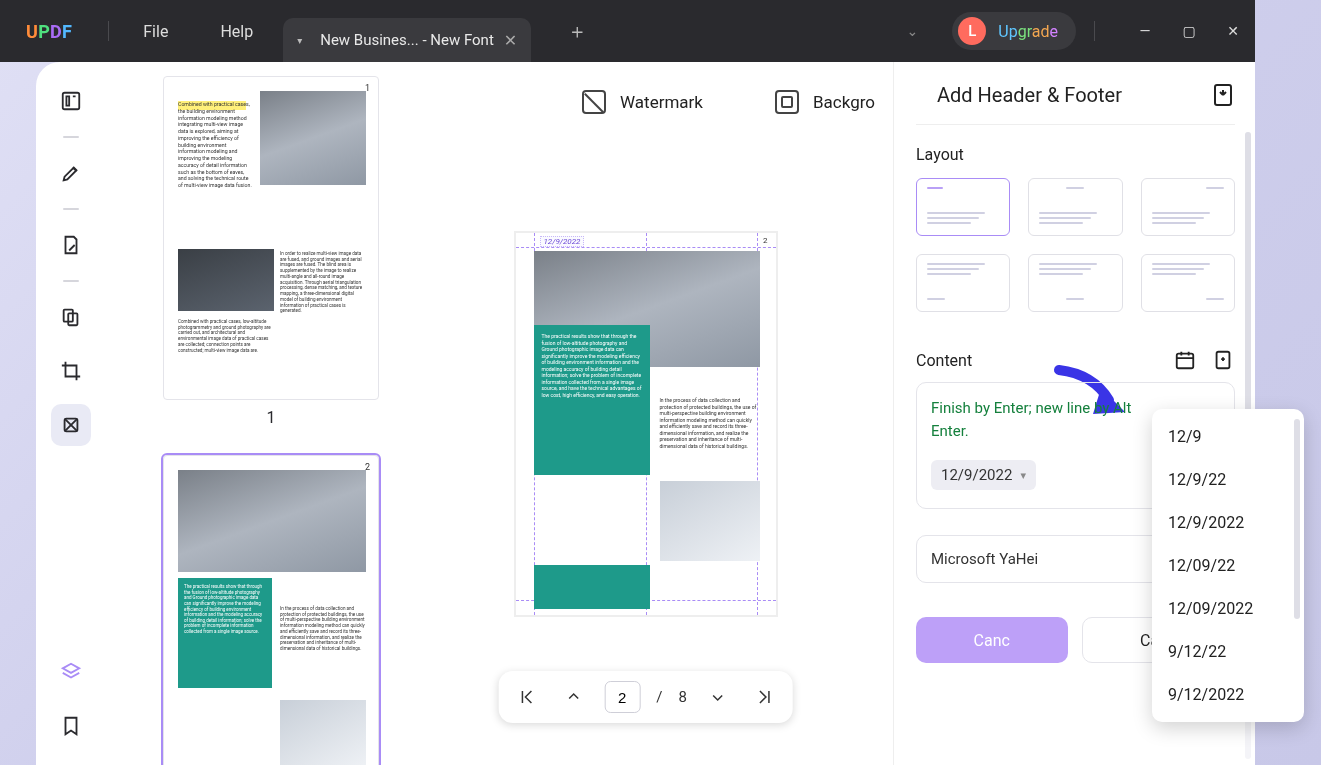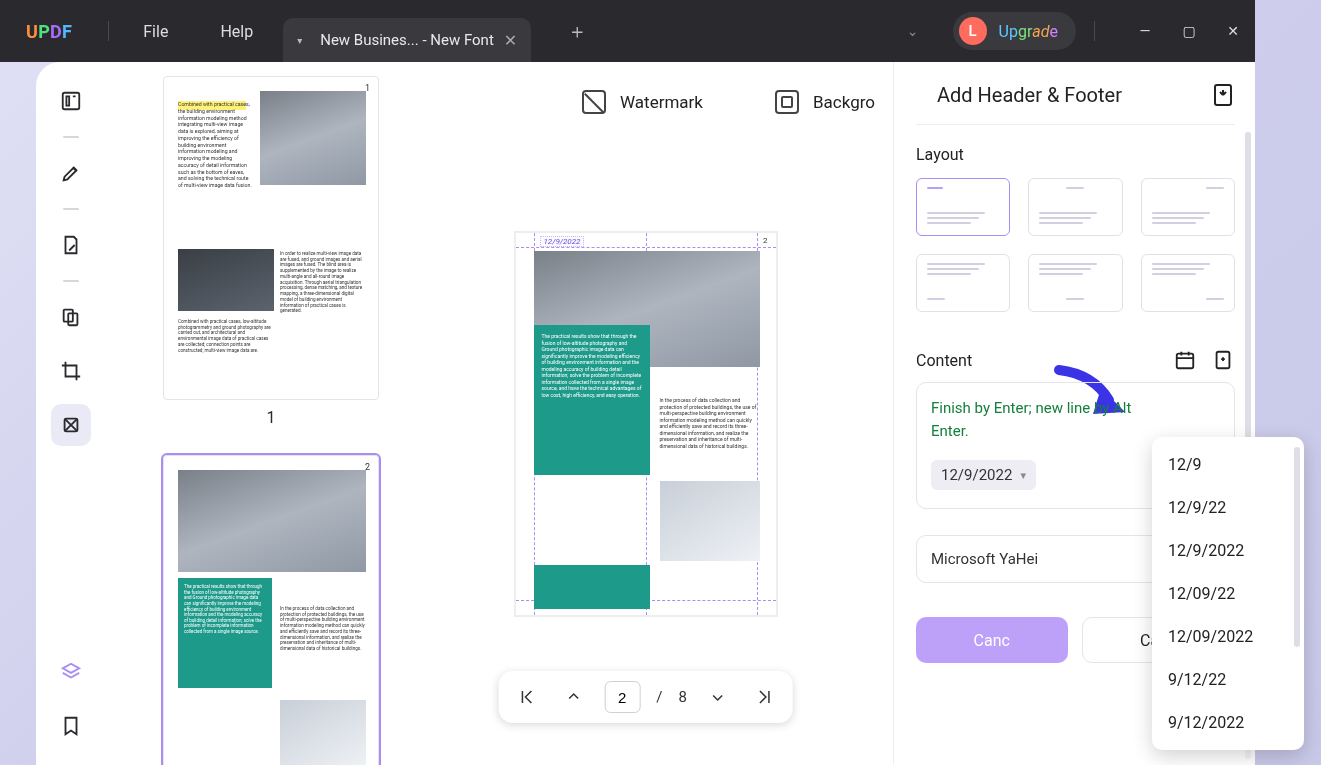--- a/index.html
+++ b/index.html
@@ -65,21 +65,21 @@
     padding: 0 18px 0 6px;
     cursor: pointer;
   }
   .upgrade-circle {
     width: 28px; height: 28px; border-radius: 50%;
     background: #ff6b5e;
     color: #fff; font-size: 15px; font-weight: 500;
     display: flex; align-items: center; justify-content: center;
   }
   .upgrade-text { font-size: 16px; }
-  .upgrade-text .g1{color:#5fc6ff;} .upgrade-text .g2{color:#7be27e;} .upgrade-text .g3{color:#f2a650;font-style:italic;} .upgrade-text .g4{color:#d282ff;}
+  .upgrade-text .g1{color:#5fc6ff;} .upgrade-text .g2{color:#7be27e;} .upgrade-text .g3{color:#f2a650;} .upgrade-text .g4{color:#d282ff;}
   .window-controls { display:flex; gap:0; margin-left: 18px; }
   .wc { width: 44px; height: 62px; display:flex; align-items:center; justify-content:center; color:#ddd; font-size:14px; cursor:pointer; }
 
   
   .app-body {
     position: relative;
     width: 1255px;
     height: 703px;
     display: flex;
   }
@@ -287,21 +287,21 @@
   .btn-save { background:#bda0f8; color:#fff; }
   .btn-cancel { background:#fff; border:1px solid #e4e4ea; color:#222; }
 
   
   .rp-scroll { position:absolute; right:4px; top:70px; bottom:6px; width:6px; background:#f4f4f8; border-radius:3px; }
   .rp-scroll-thumb { position:absolute; top:0; width:6px; height:360px; background:#dedee6; border-radius:3px; }
 
   
   .date-popup {
     position:absolute;
-    top: 437px;
+    top: 409px;
     left: 1152px;
     width: 152px;
     background:#fff;
     border-radius:10px;
     box-shadow: 0 6px 20px rgba(0,0,0,0.18);
     padding: 6px 0;
     z-index: 50;
   }
   .date-item {
     padding: 12px 16px;

